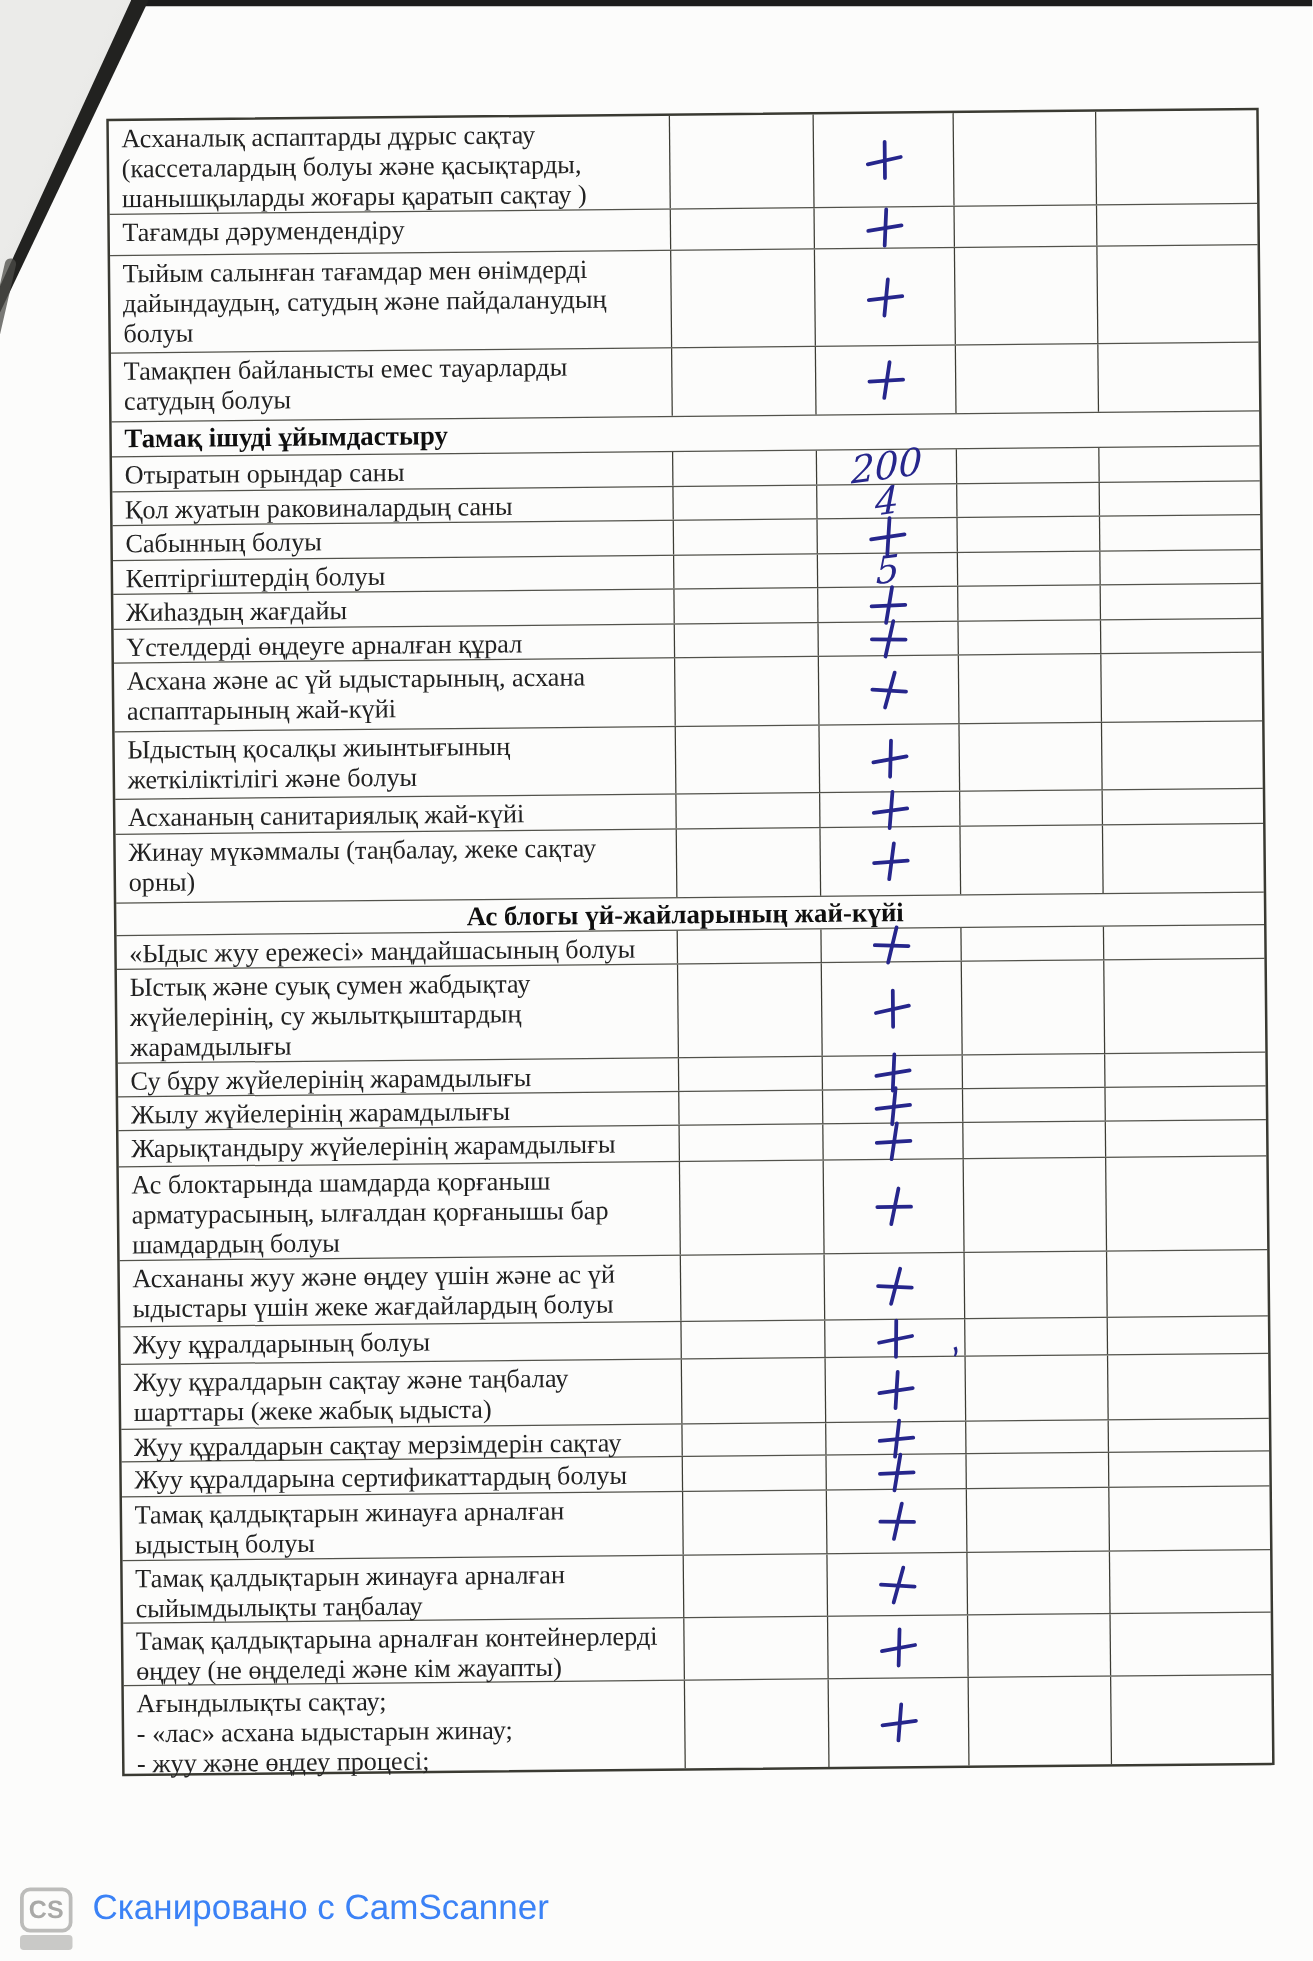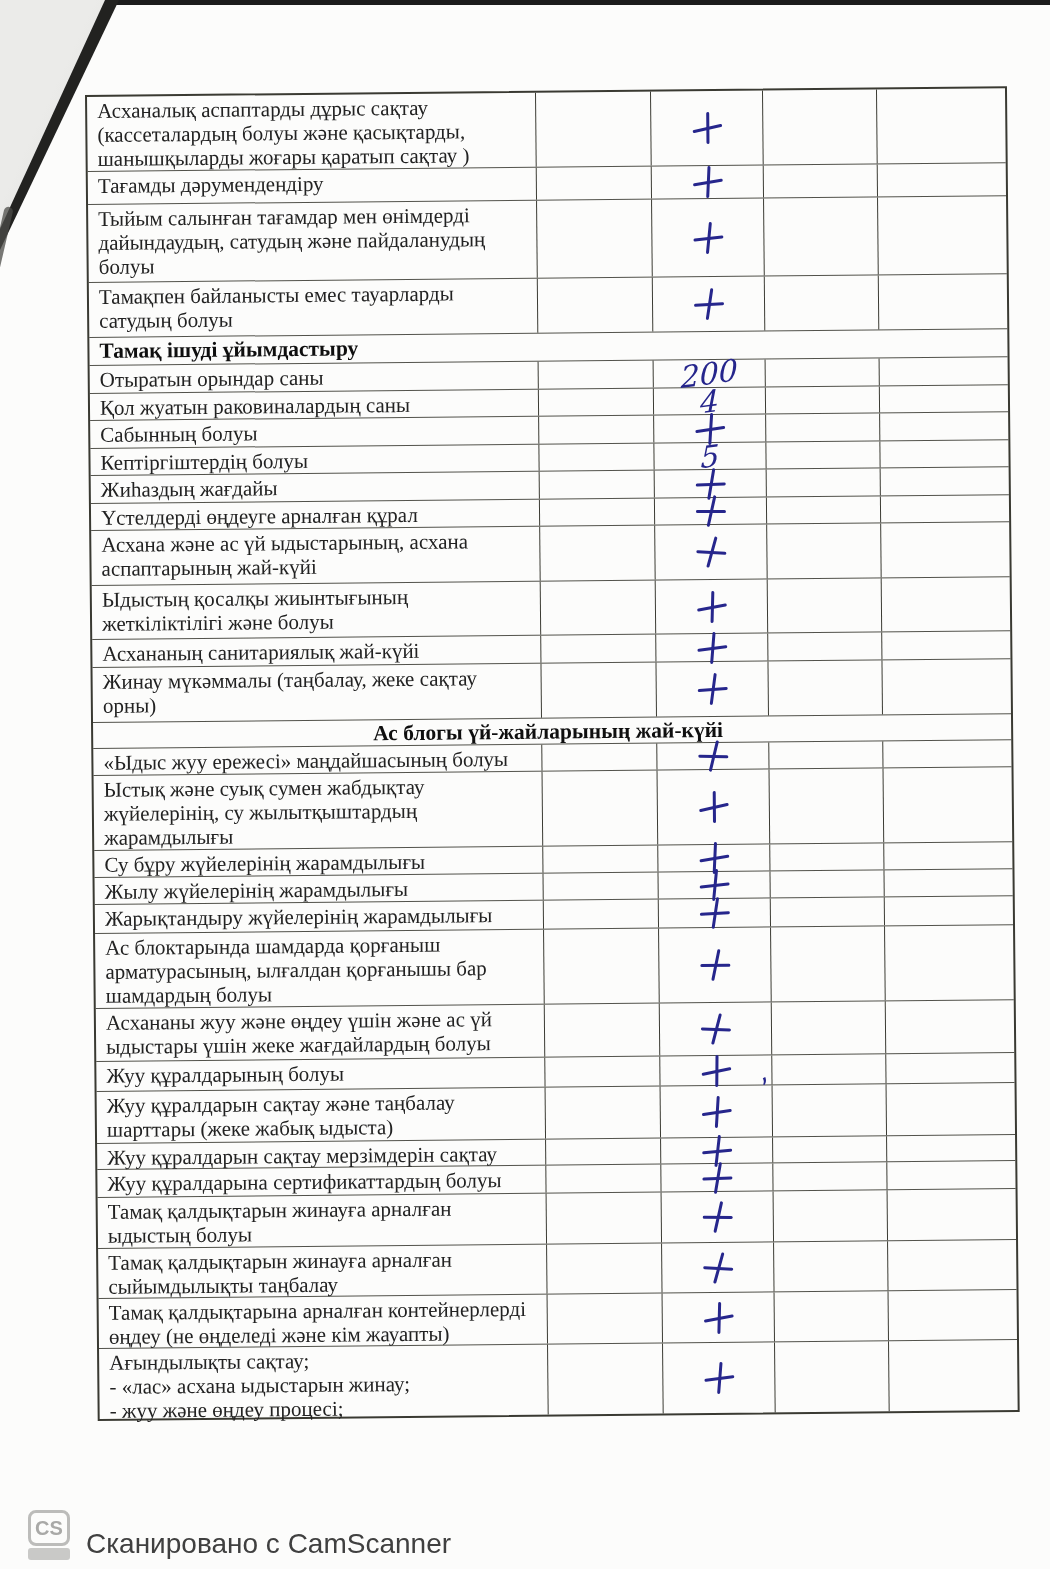--- a/index.html
+++ b/index.html
@@ -37,27 +37,27 @@
   .cross{position:relative;width:30px;height:32px;flex:none;z-index:3;}
   .cross .sv,.cross .sh{position:absolute;background:#26268c;border-radius:2px;display:block;}
   .cross .sv{left:14px;top:0;width:3px;height:100%;transform:rotate(8deg);}
   .cross .sh{left:0;top:15px;width:100%;height:3px;transform:rotate(-4deg);}
   .ink-num{font-family:"DejaVu Serif",serif;font-style:italic;font-weight:500;font-size:30px;
            color:#26268c;transform:rotate(-7deg) skewX(-8deg);display:inline-block;z-index:3;}
   .ink-extra{position:absolute;right:6px;bottom:-4px;color:#26268c;font-size:28px;
              font-family:"DejaVu Serif",serif;transform:rotate(-25deg);z-index:3;}
 
   
-  .footer{position:absolute;left:28px;top:1510px;display:flex;align-items:flex-end;}
+  .footer{position:absolute;left:16px;top:1510px;display:flex;align-items:flex-start;}
   .cs-badge{width:44px;margin-right:14px;}
   .cs-box{box-sizing:border-box;width:42px;height:36px;border:3px solid #bcbcba;border-radius:8px;
           font-family:"Liberation Sans",sans-serif;font-weight:bold;font-size:20px;color:#a9a9a7;
           text-align:center;line-height:31px;letter-spacing:0;}
   .cs-tab{width:42px;height:12px;background:#c9c9c7;border-radius:3px;margin-top:2px;}
-  .footer-text{font-family:"Liberation Sans",sans-serif;font-size:28px;color:#404040;}
+  .footer-text{font-family:"Liberation Sans",sans-serif;font-size:28px;color:#3b82f6;}
 </style>
 </head>
 <body>
 
 <div class="page">
   <div class="top-strip"></div>
   <div class="corner-dark"></div>
   <div class="corner-light"></div>
   <div class="corner-smudge"></div>
 

